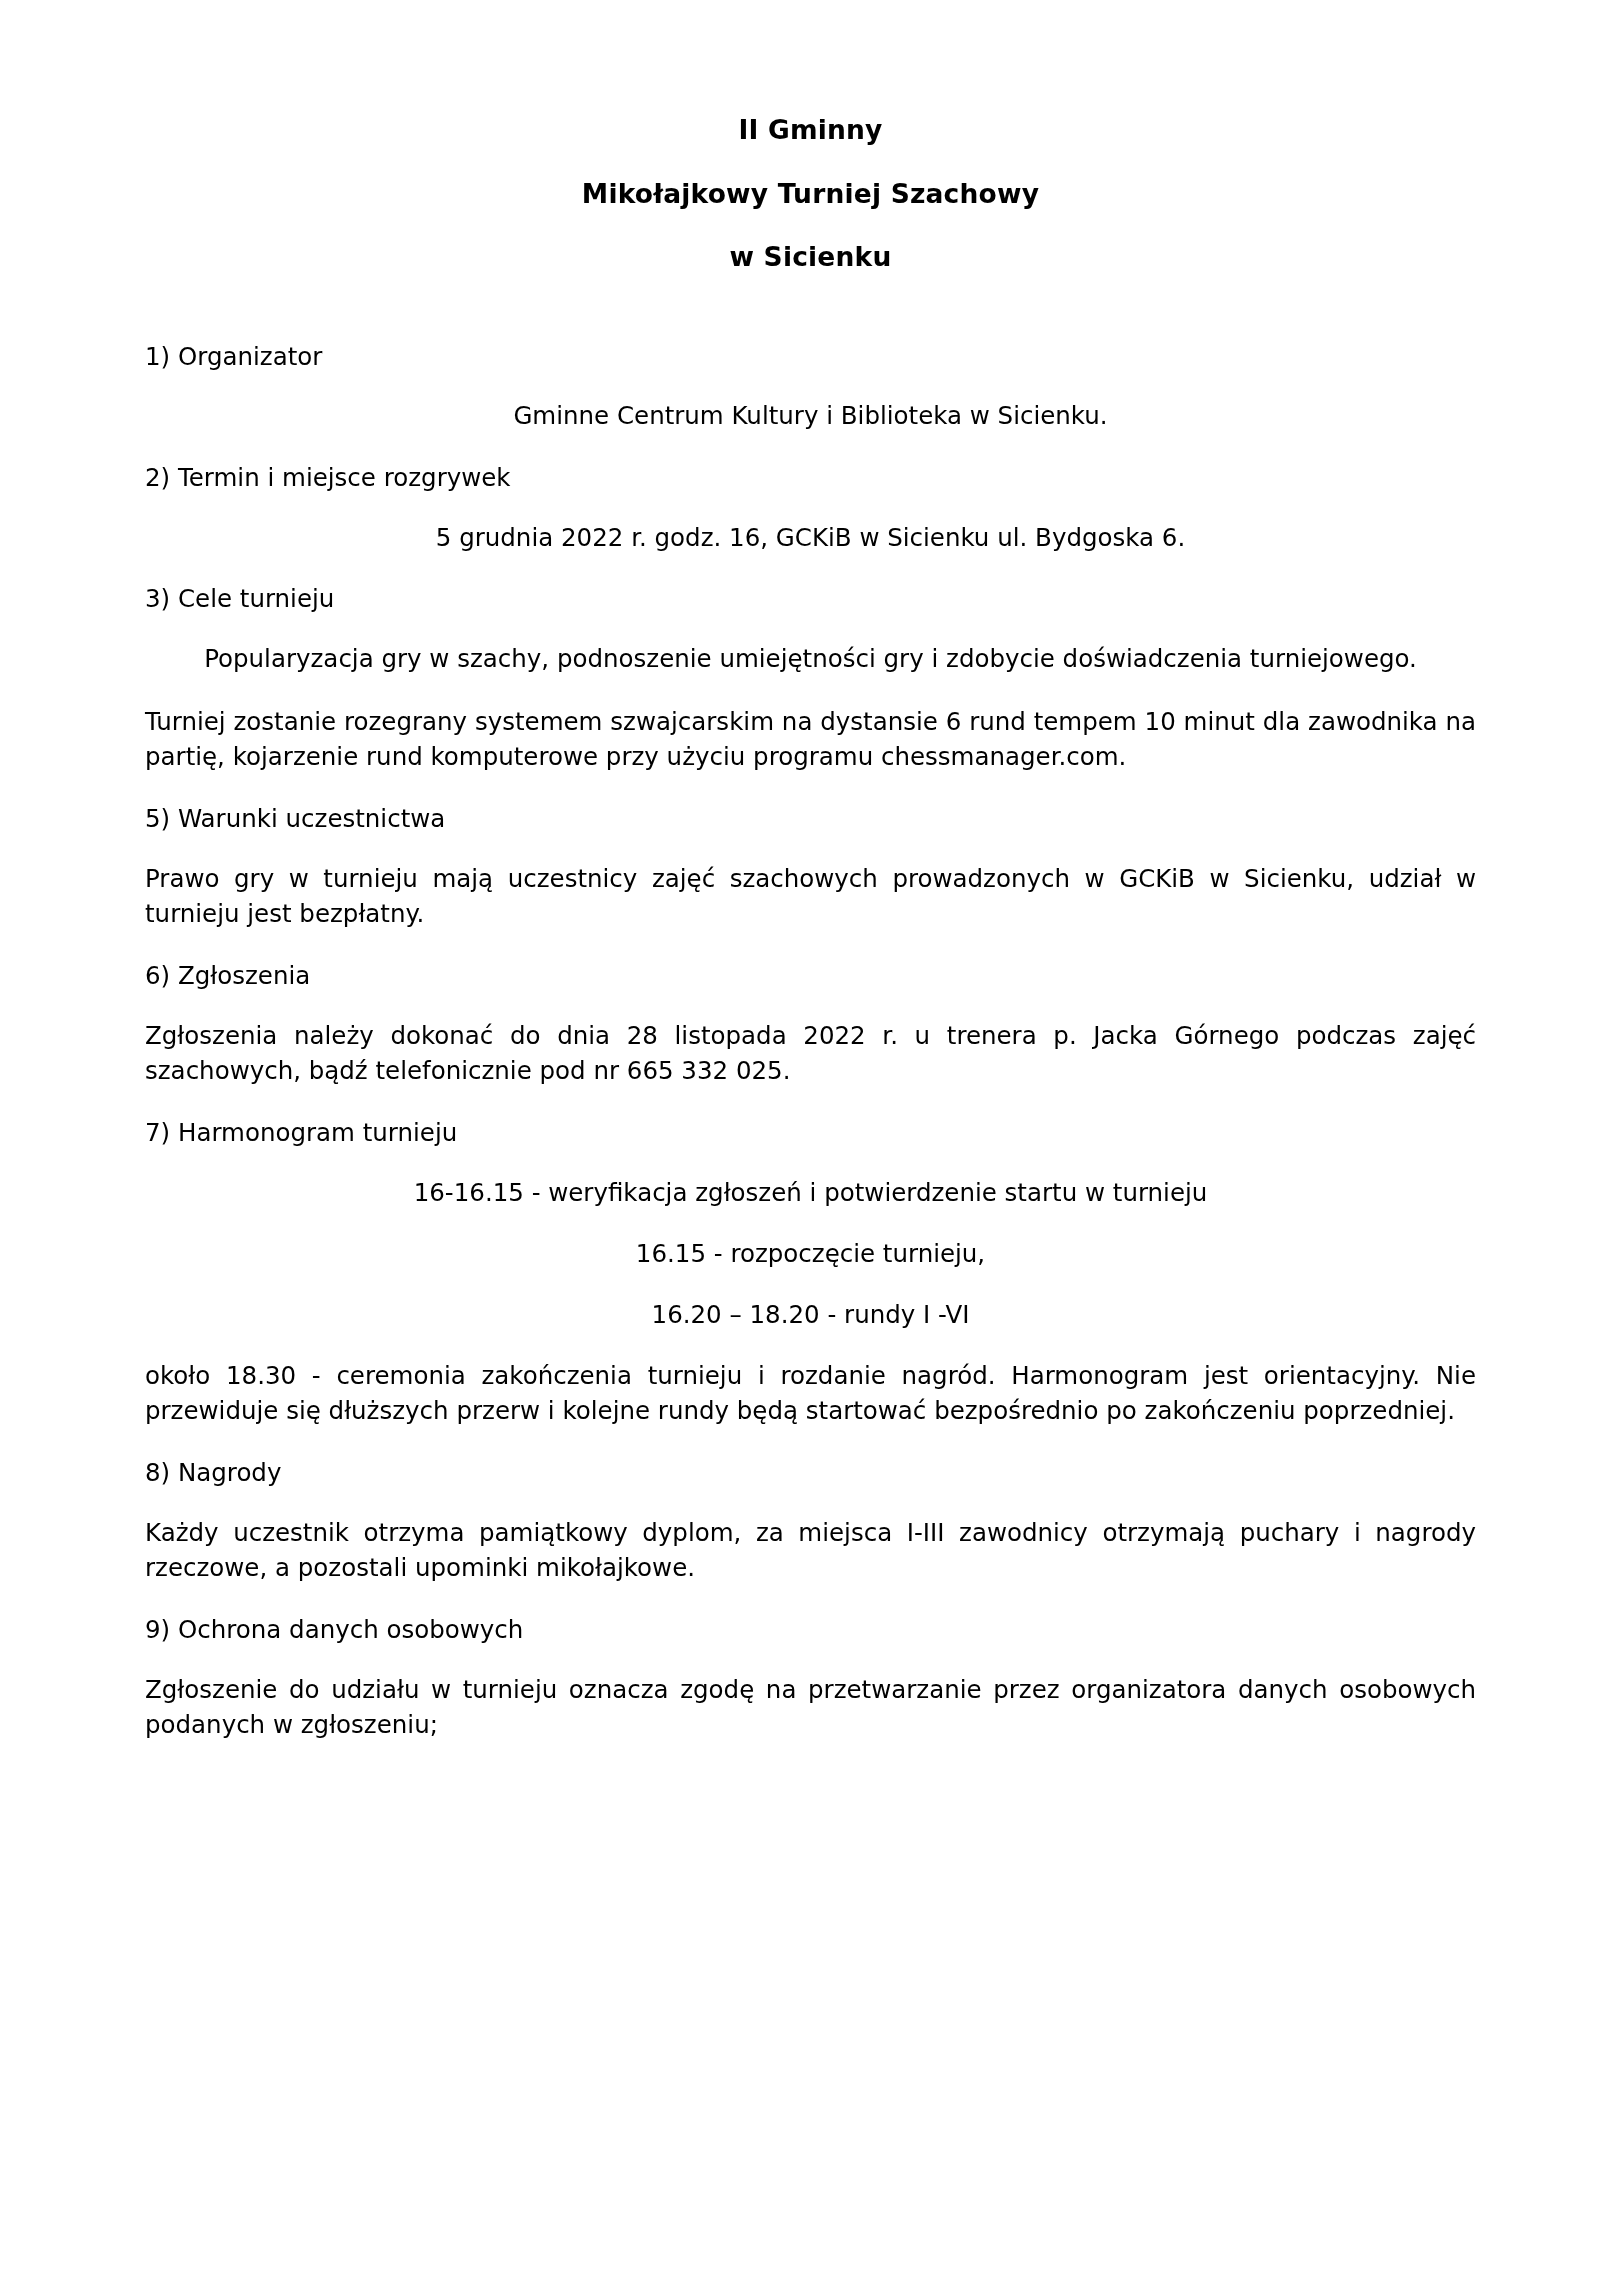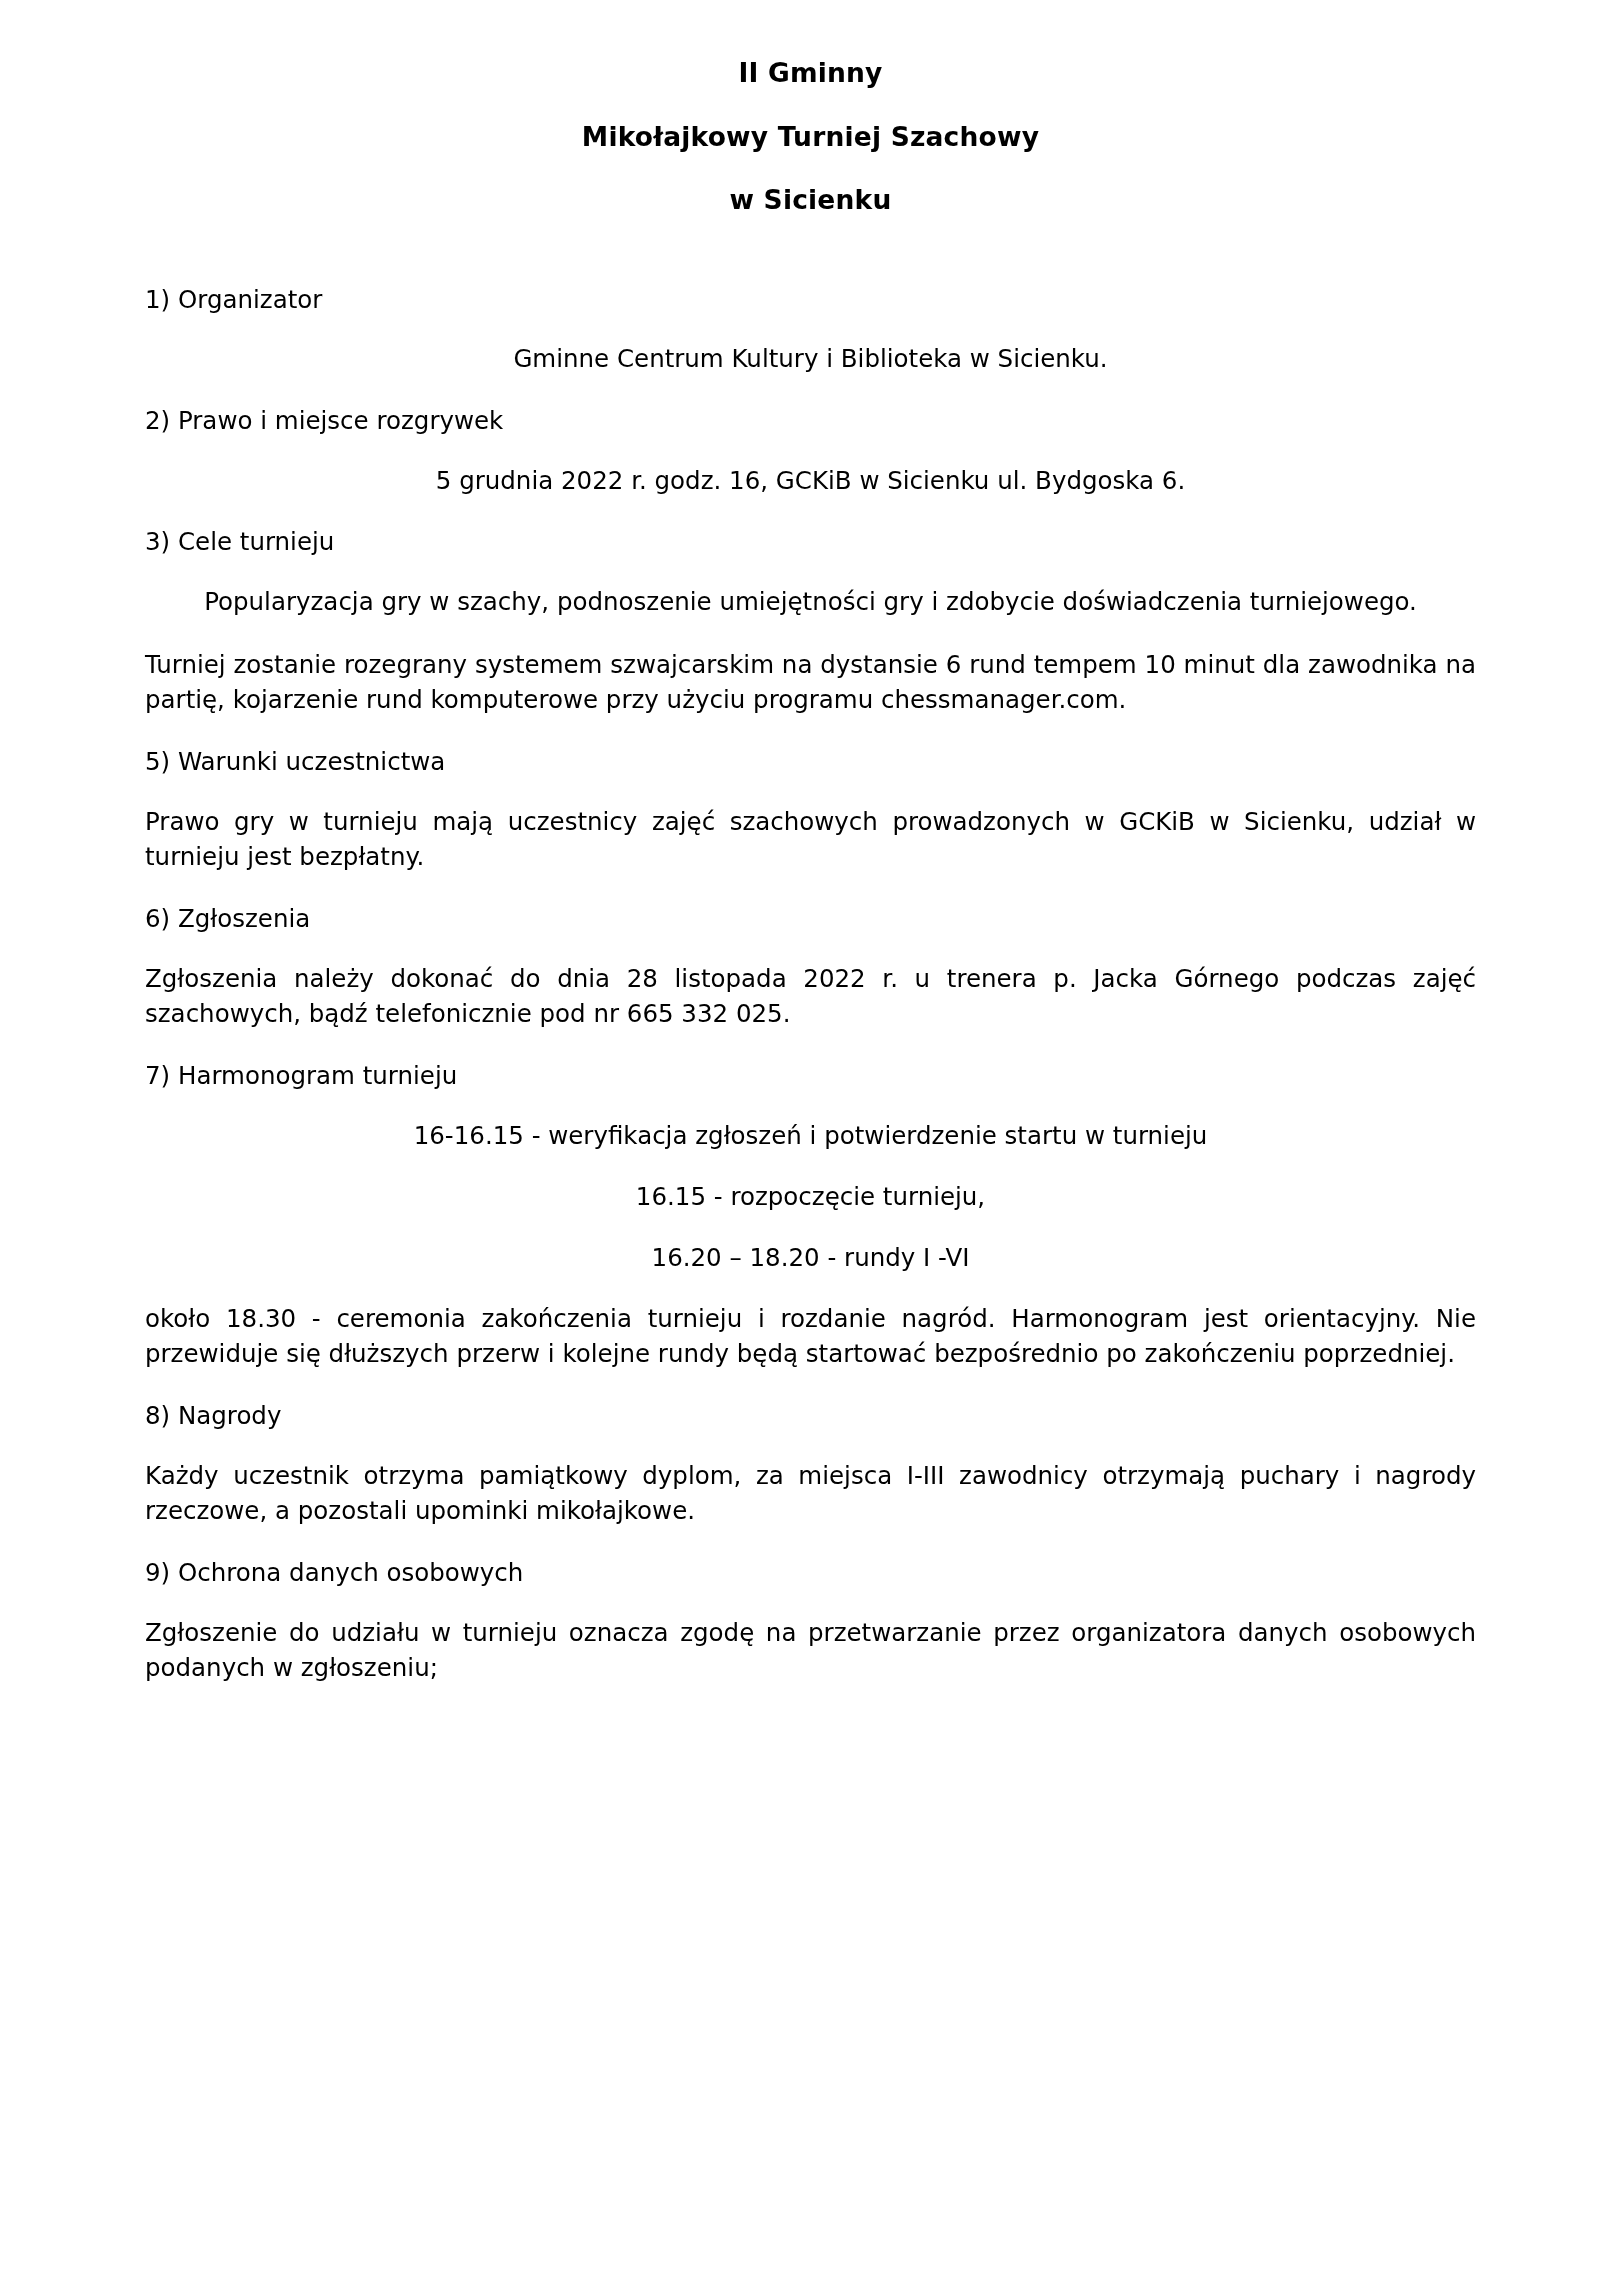--- a/index.html
+++ b/index.html
@@ -10,21 +10,21 @@
   body {
     font-family: "DejaVu Sans", "Liberation Sans", sans-serif;
     color: #000000;
   }
   .page {
     width: 1621px;
     height: 2293px;
     box-sizing: border-box;
     background: #ffffff;
     position: relative;
-    padding: 60px 145px 0 145px;
+    padding: 117px 145px 0 145px;
   }
   .title-block {
     text-align: center;
     margin-bottom: 0;
   }
   .title-line {
     font-size: 26.5px;
     font-weight: bold;
     line-height: 1.0;
     margin: 0 0 37px 0;
@@ -81,21 +81,21 @@
     <div class="heading">
       <span class="num">1)</span>
       <span class="ttl">Organizator</span>
     </div>
     <div class="para nojust">Gminne Centrum Kultury i Biblioteka w Sicienku.</div>
   </div>
 
   <div class="section">
     <div class="heading">
       <span class="num">2)</span>
-      <span class="ttl">Prawo i miejsce rozgrywek</span>
+      <span class="ttl">Termin i miejsce rozgrywek</span>
     </div>
     <div class="para nojust">5 grudnia 2022 r. godz. 16, GCKiB w Sicienku ul. Bydgoska 6.</div>
   </div>
 
   <div class="section">
     <div class="heading">
       <span class="num">3)</span>
       <span class="ttl">Cele turnieju</span>
     </div>
     <div class="para nojust">Popularyzacja gry w szachy, podnoszenie umiejętności gry i zdobycie doświadczenia turniejowego.</div>

